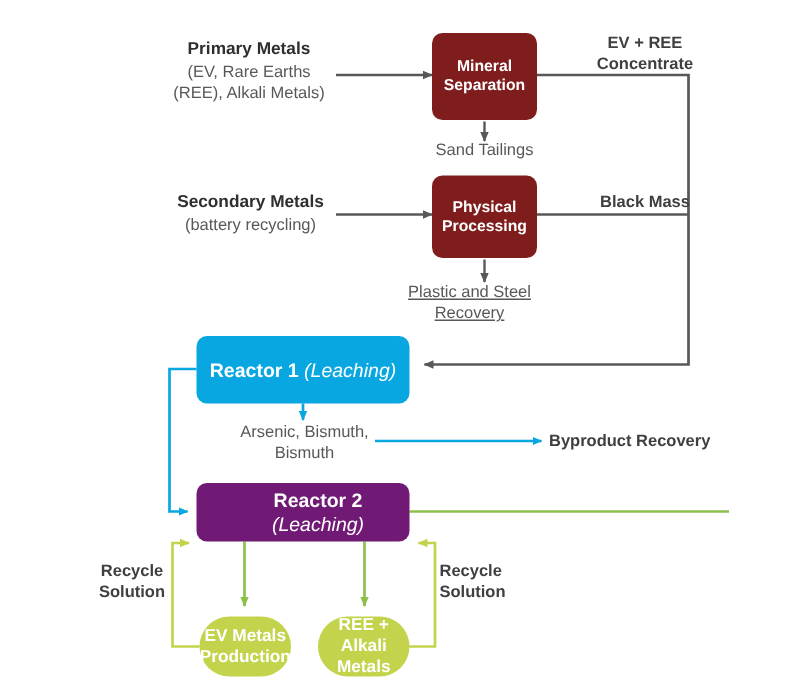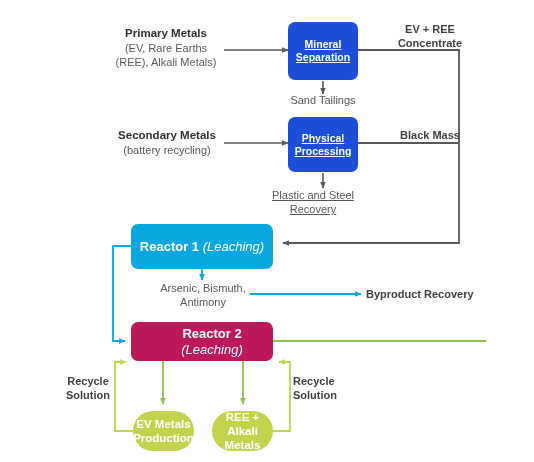--- a/index.html
+++ b/index.html
@@ -28,36 +28,35 @@
   .node {
     position: absolute;
     box-sizing: border-box;
     display: flex;
     align-items: center;
     justify-content: center;
     text-align: center;
     line-height: 1.22;
   }
   .proc-box {
-    background: #1d4ed8;
+    background: #7f1d1d;
     border-radius: 7px;
     color: #ffffff;
     font-size: 10.5px;
     font-weight: bold;
-    text-decoration: underline;
   }
   .reactor {
     border-radius: 7px;
     color: #ffffff;
     font-size: 13px;
   }
   .reactor .rname { font-weight: bold; }
   .reactor .rmode { font-style: italic; font-weight: normal; }
   .reactor-blue { background: #09a7e2; }
-  .reactor-green { background: #be185d; padding-left: 20px; }
+  .reactor-green { background: #701a75; padding-left: 20px; }
   .pill {
     background: #c3d44c;
     border-radius: 22px;
     color: #ffffff;
     font-size: 11.5px;
     font-weight: bold;
   }
   .lbl {
     position: absolute;
     text-align: center;
@@ -164,21 +163,21 @@
 
   <div class="node reactor reactor-blue" style="left:131px; top:224px; width:142px; height:45px;">
     <div>
       <span class="rname">Reactor 1</span>
       <span class="rmode">(Leaching)</span>
     </div>
   </div>
 
   <div class="lbl lbl-plain" style="left:148px; top:281px; width:110px;">
     <div>Arsenic, Bismuth,</div>
-    <div>Antimony</div>
+    <div>Bismuth</div>
   </div>
 
   <div class="lbl lbl-strong lbl-left" style="left:366px; top:287px; width:150px;">Byproduct Recovery</div>
 
   <div class="node reactor reactor-green" style="left:131px; top:322px; width:142px; height:39px;">
     <div>
       <span class="rname">Reactor 2</span>
       <span class="rmode">(Leaching)</span>
     </div>
   </div>

